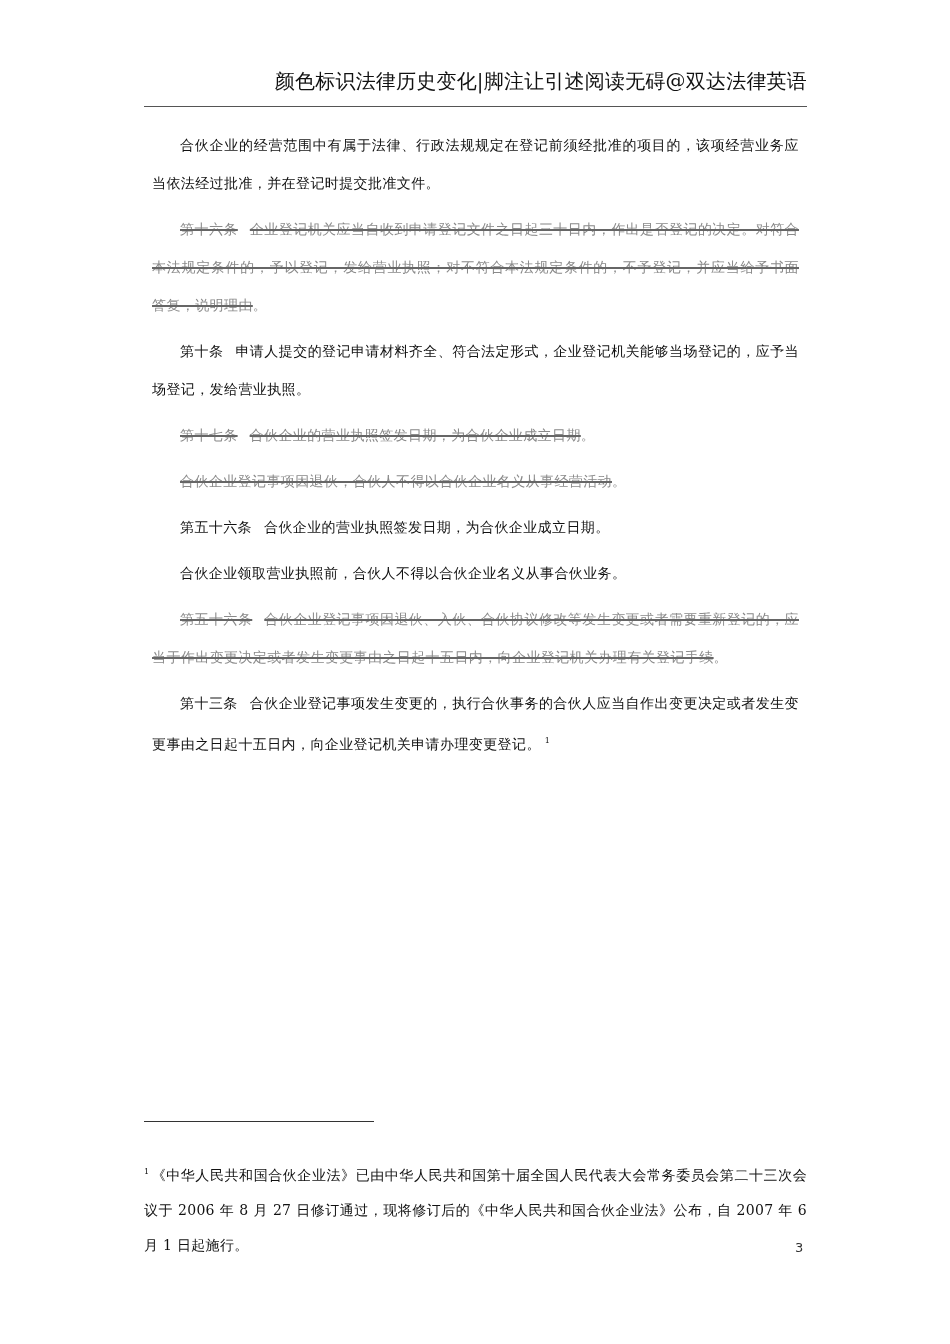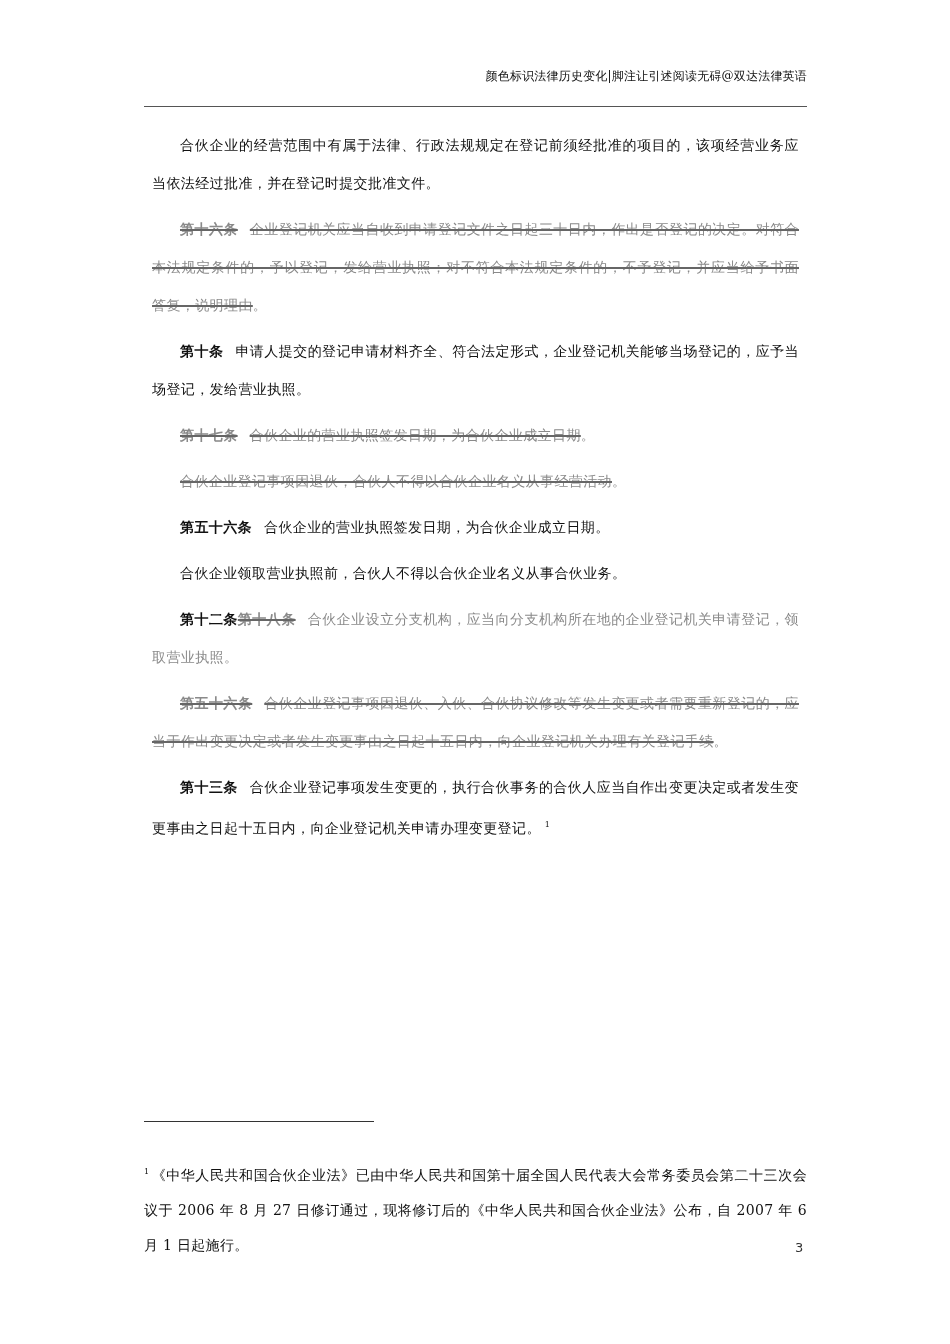--- a/index.html
+++ b/index.html
@@ -1,22 +1,22 @@
 <!DOCTYPE html>
 <html><head>
 <meta charset="utf-8">
 <style>
   html, body { margin: 0; padding: 0; background: #ffffff; }
   body { width: 950px; height: 1344px; position: relative; font-family: "DejaVu Serif", "Liberation Serif", serif; color: #111111; overflow: hidden; }
   .page { position: absolute; left: 0; top: 0; width: 950px; height: 1344px; background: #ffffff; }
-  .header-text { position: absolute; right: 143px; top: 68px; font-size: 12px; color: #111; letter-spacing: 0.2px; white-space: nowrap; margin-left: 24px; }
+  .header-text { position: absolute; right: 143px; top: 68px; font-size: 20px; color: #111; letter-spacing: 0.2px; white-space: nowrap; margin-left: 24px; }
   .header-rule { position: absolute; left: 144px; top: 106px; width: 663px; height: 1px; background: #555; }
   .body { position: absolute; left: 144px; top: 118px; width: 663px; }
   .para { font-size: 14px; line-height: 38px; text-align: justify; text-indent: 2em; margin: 8px; letter-spacing: 0.4px; }
-  .art { font-weight: bold; }
+  .art { font-weight: normal; }
   .gap { display: inline-block; width: 12px; }
   .del { color: #8a8a8a; text-decoration: line-through; text-decoration-color: #666; text-decoration-thickness: 2px; }
   .gray { color: #8a8a8a; }
   .sup { font-size: 8px; vertical-align: super; margin-left: 4px; }
   .fn-rule { position: absolute; left: 144px; top: 1121px; width: 230px; height: 1px; background: #333; }
   .footnote { position: absolute; left: 144px; top: 1154px; width: 663px; font-size: 14px; line-height: 35px; text-align: justify; letter-spacing: 0.3px; margin: 0; }
   .fn-mark { font-size: 8px; vertical-align: super; margin-right: 2px; }
   .page-num { position: absolute; left: 795px; top: 1240px; font-family: "DejaVu Sans", "Liberation Sans", sans-serif; font-size: 13px; color: #333; }
 </style>
 </head>
@@ -51,23 +51,20 @@
     </p>
 
     <p class="para">
       <span class="art">第五十六条</span><span class="gap"></span><span>合伙企业的营业执照签发日期，为合伙企业成立日期。</span>
     </p>
 
     <p class="para">
       <span>合伙企业领取营业执照前，合伙人不得以合伙企业名义从事合伙业务。</span>
     </p>
 
-    <p class="para">
-      <span class="art">第十二条</span><span class="del art">第十八条</span><span class="gap"></span><span class="gray">合伙企业设立分支机构，应当向分支机构所在地的企业登记机关申请登记，领取营业执照。</span>
-    </p>
 
     <p class="para">
       <span class="del art">第五十六条</span><span class="gap"></span><span class="del">合伙企业登记事项因退伙、入伙、合伙协议修改等发生变更或者需要重新登记的，应当于作出变更决定或者发生变更事由之日起十五日内，向企业登记机关办理有关登记手续</span><span class="gray">。</span>
     </p>
 
     <p class="para">
       <span class="art">第十三条</span><span class="gap"></span><span>合伙企业登记事项发生变更的，执行合伙事务的合伙人应当自作出变更决定或者发生变更事由之日起十五日内，向企业登记机关申请办理变更登记。</span><span class="sup">1</span>
     </p>
 
   </div>

